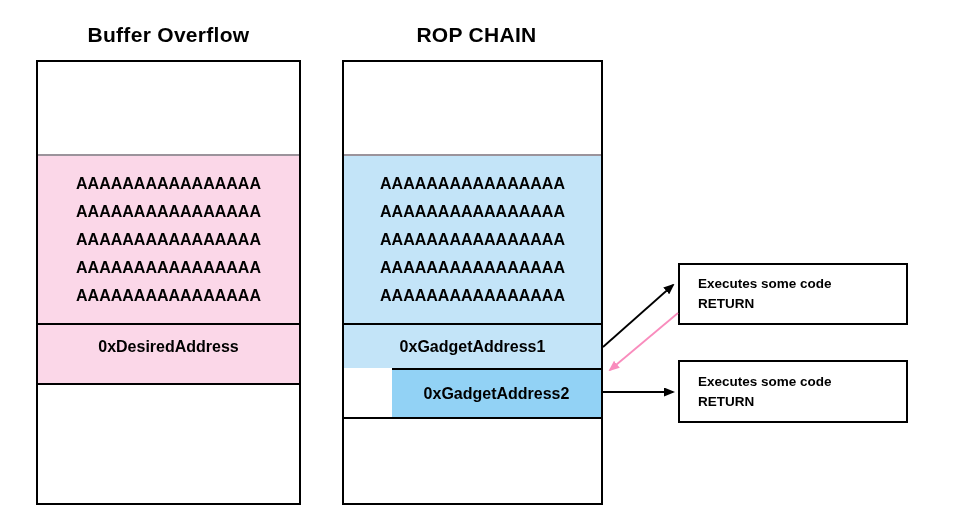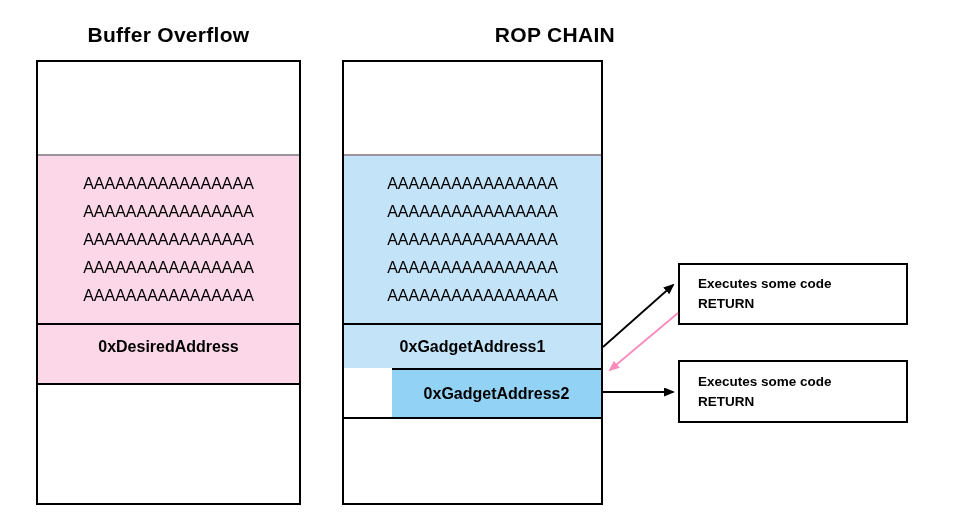--- a/index.html
+++ b/index.html
@@ -17,21 +17,21 @@
   .col-title {
     position: absolute;
     top: 23px;
     font-size: 21px;
     font-weight: bold;
     letter-spacing: 0.3px;
     color: var(--ink);
     text-align: center;
   }
   #title-left  { left: 36px;  width: 265px; }
-  #title-right { left: 354px; width: 261px; text-align: right; }
+  #title-right { left: 346px; width: 261px; }
 
   .stack {
     position: absolute;
     top: 60px;
     height: 445px;
     border: 2px solid var(--ink);
     background: #fff;
     display: flex;
     flex-direction: column;
   }
@@ -47,21 +47,21 @@
   }
   .pink { background: var(--pink-fill); }
   .blue { background: var(--blue-fill); }
   .blue-strong { background: var(--blue-strong); margin-left: 48px; }
 
   .fill-row {
     height: 28px;
     line-height: 28px;
     text-align: center;
     font-size: 16px;
-    font-weight: normal;
+    font-weight: bold;
     color: var(--ink);
   }
 
   .addr-cell {
     border-top: 2px solid var(--ink);
     text-align: center;
     font-size: 16px;
     font-weight: bold;
     color: var(--ink);
   }

